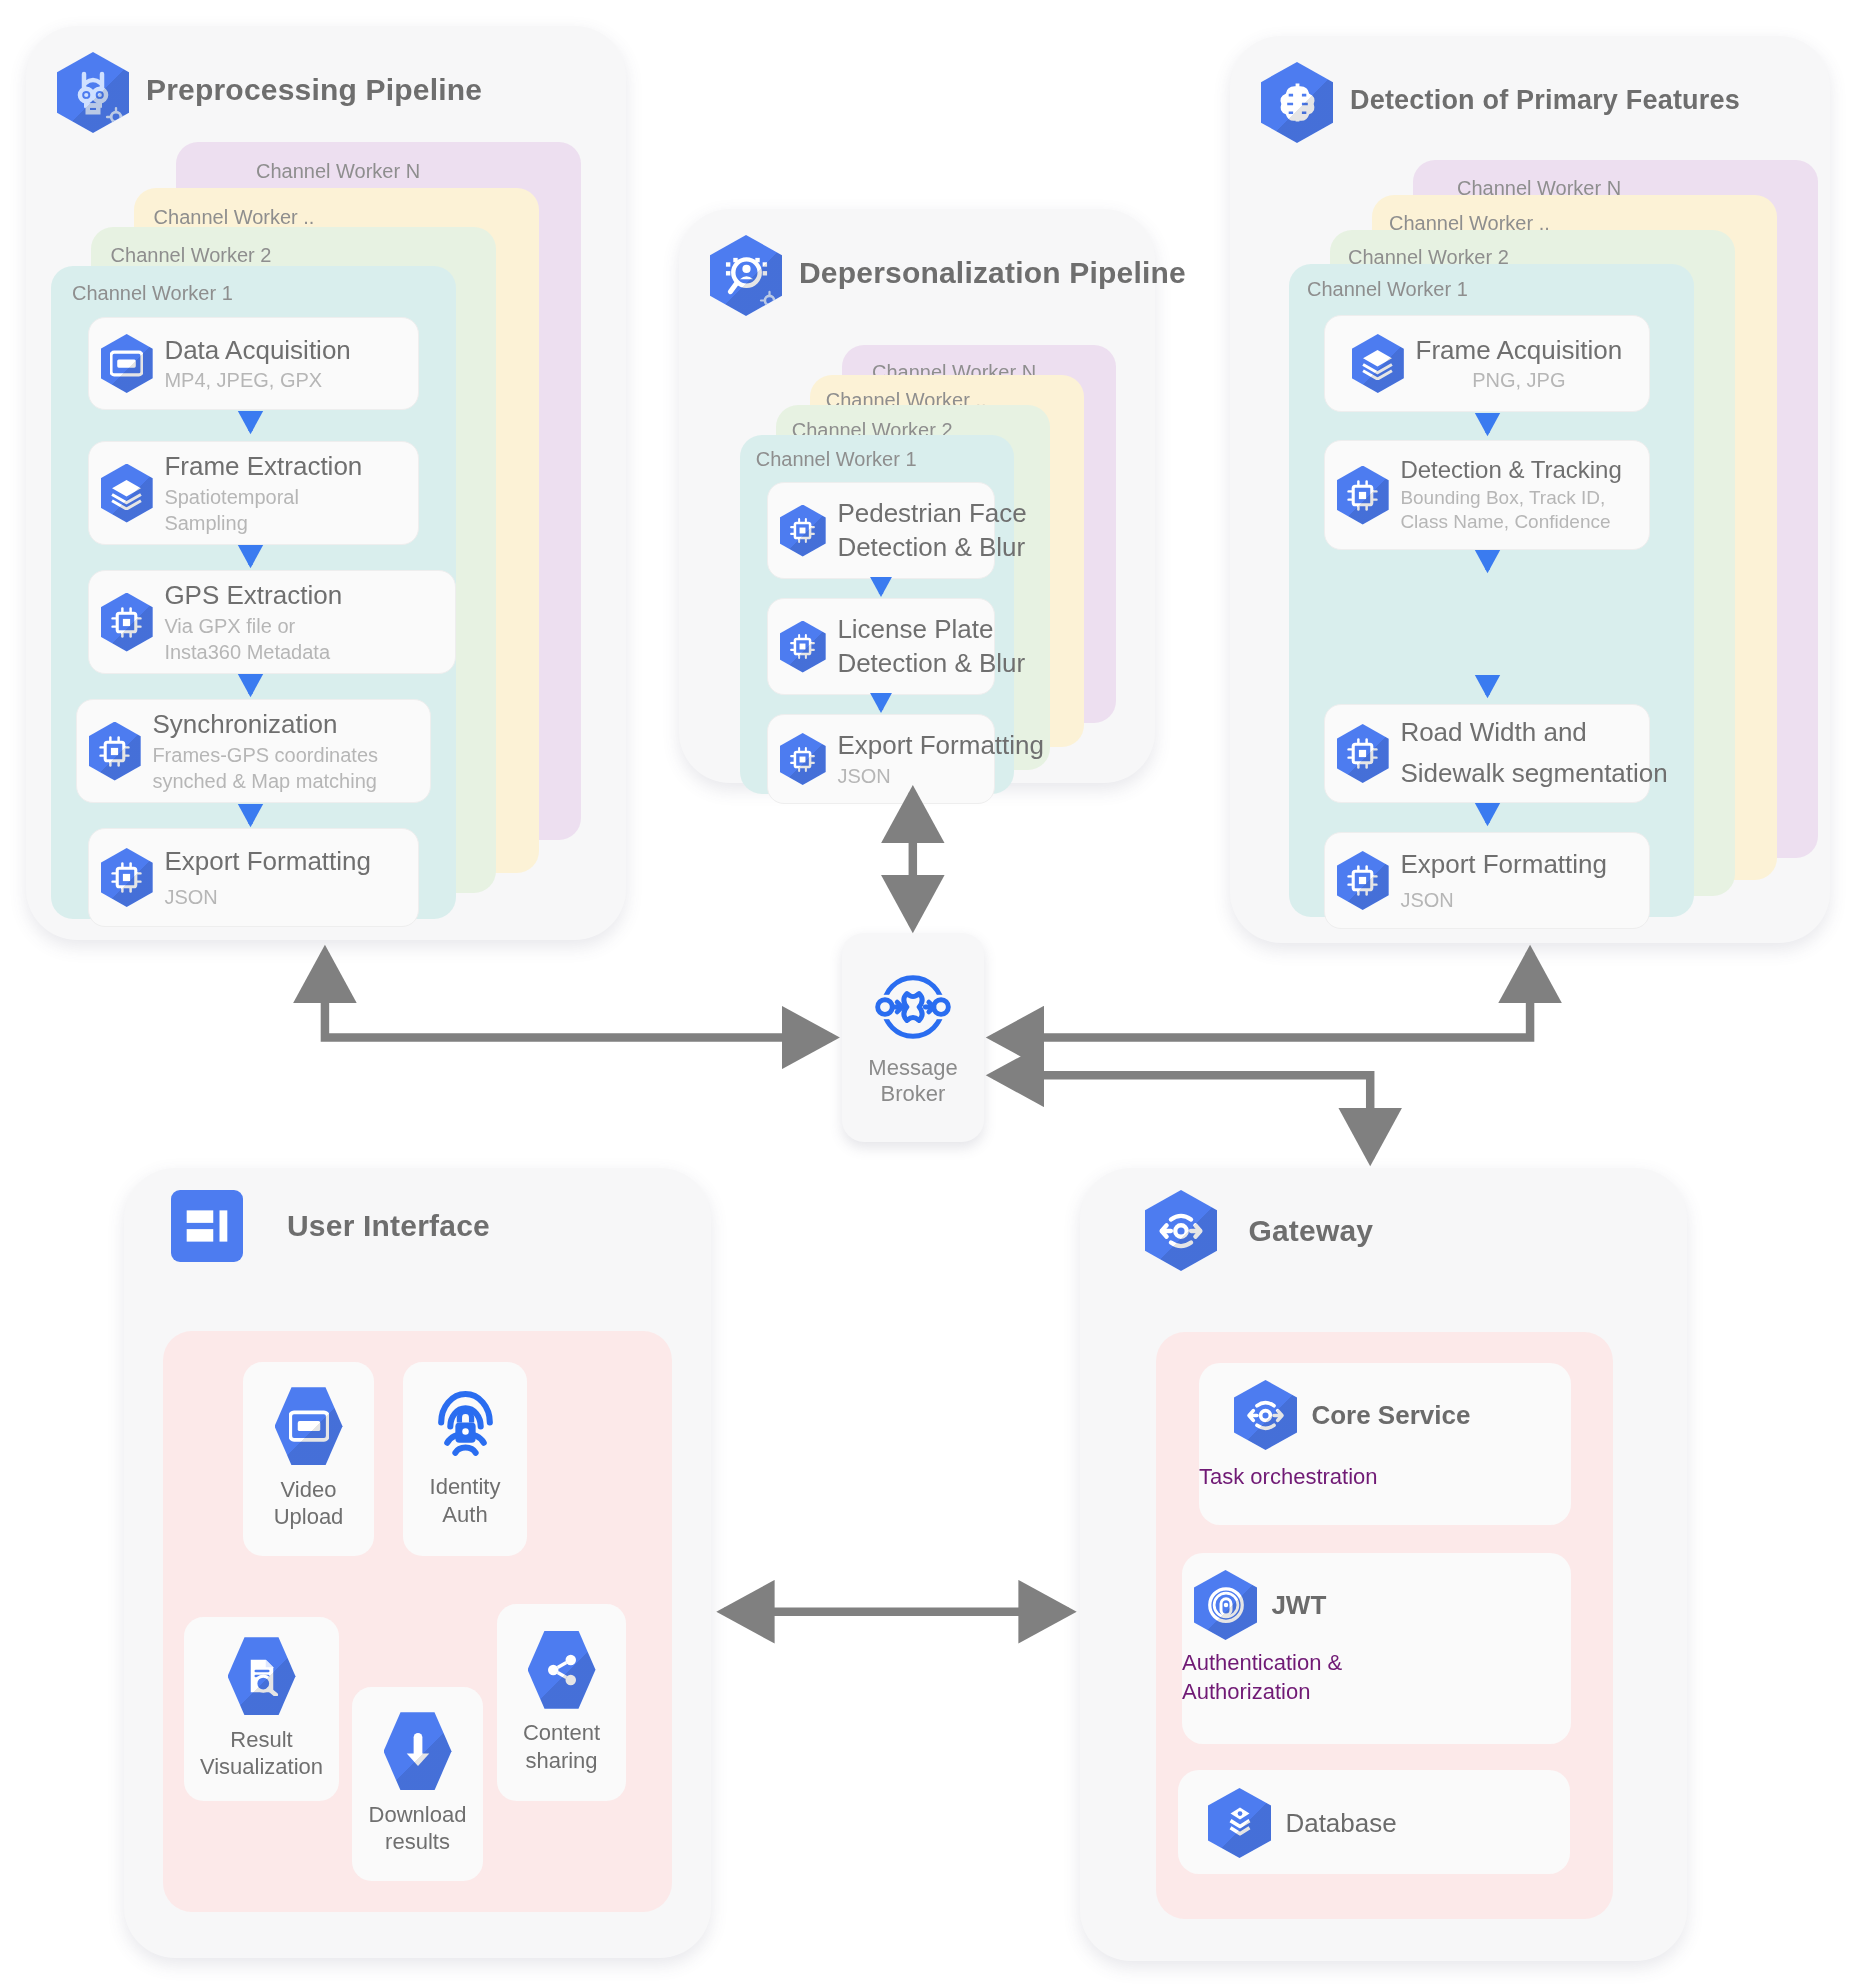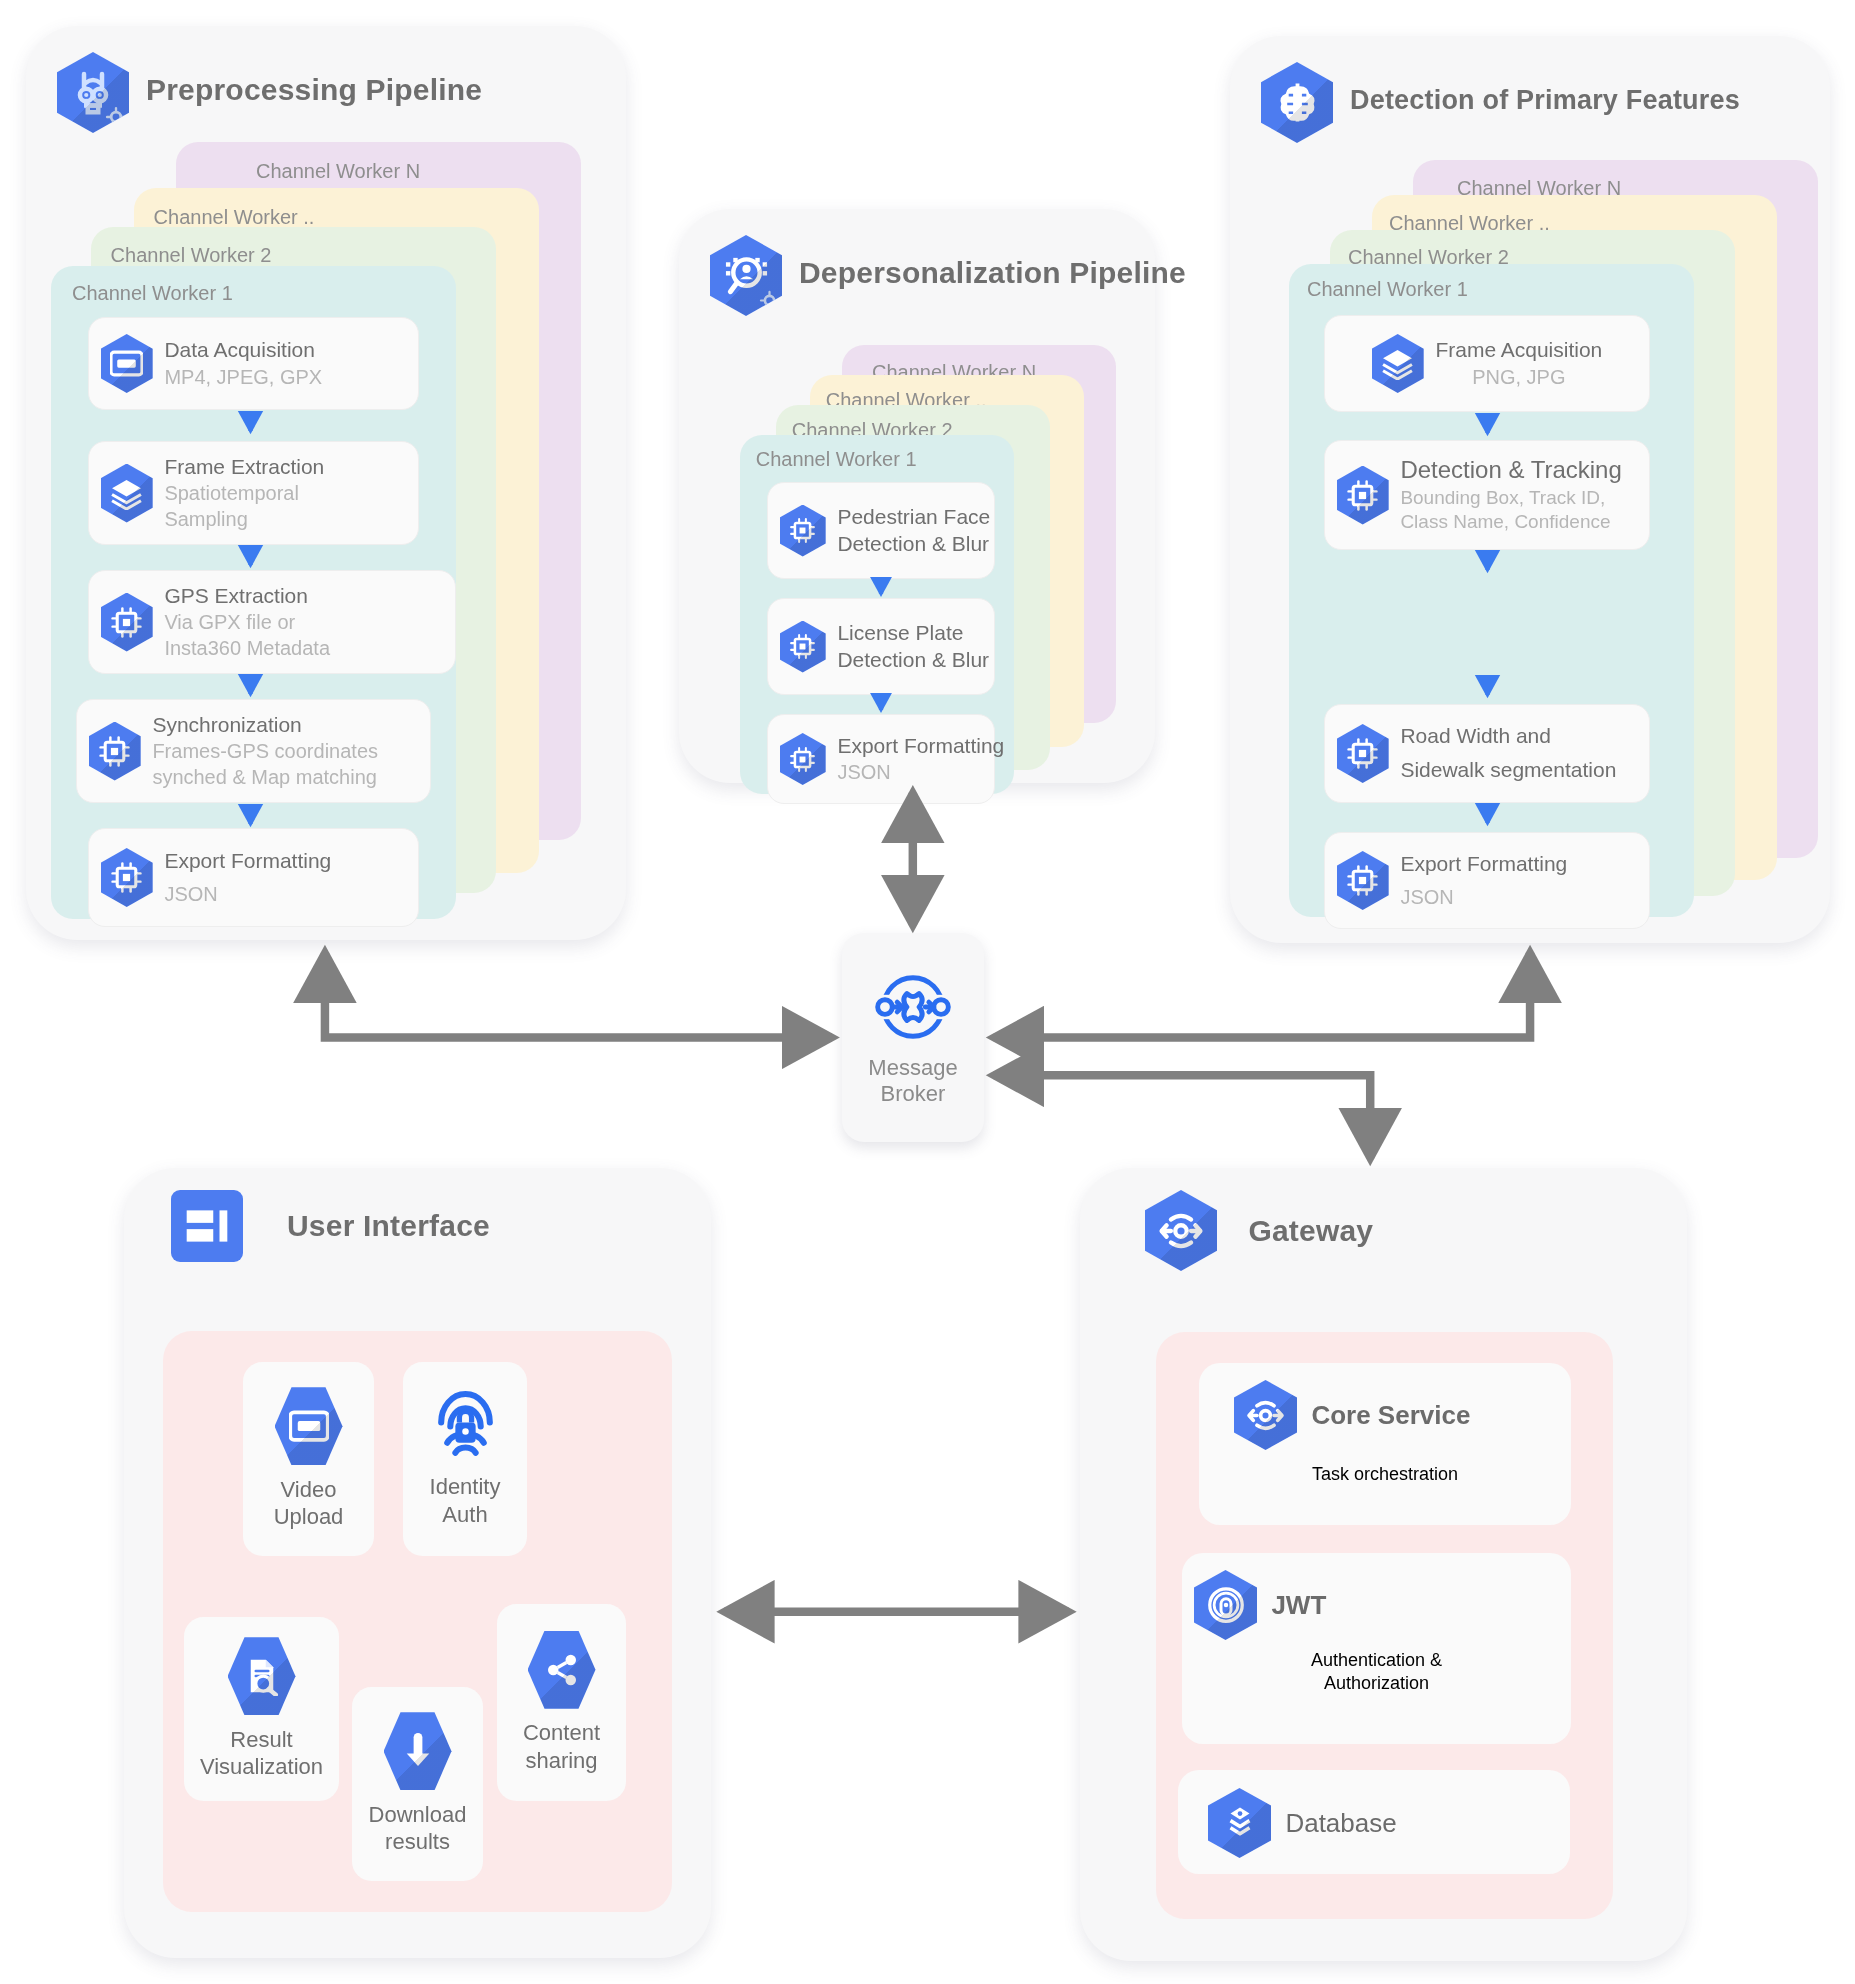--- a/index.html
+++ b/index.html
@@ -76,21 +76,21 @@
     background: #fafafa;
     border: 0.7px solid #eeeeee;
     border-radius: 17px;
     display: flex;
     align-items: center;
     gap: 11.7px;
     padding: 0 11.7px;
   }
   .step-text { display: flex; flex-direction: column; }
   .step-title {
-    font-size: 21px; color: #6f6f6f; line-height: 1.28; white-space: nowrap;
+    font-size: 26px; color: #6f6f6f; line-height: 1.28; white-space: nowrap;
   }
   .step-sub {
     font-size: 20px; color: #b6b6b6; line-height: 1.3; white-space: nowrap;
   }
 
   
   .darrow { position: absolute; }
 
   
   .broker {
@@ -118,21 +118,21 @@
     text-align: center;
   }
   .tile-label { font-size: 22px; color: #6f6f6f; line-height: 1.25; }
   .gw-card {
     position: absolute;
     background: #fafafa;
     border-radius: 21px;
   }
   .gw-row { display: flex; align-items: center; gap: 14.4px; padding: 17px 0 0 35px; }
   .gw-title { font-size: 26px; color: #6b6b6b; font-weight: 700; }
-  .gw-sub { font-size: 18px; color: #000000; text-align: center; line-height: 1.3; }
+  .gw-sub { font-size: 22px; color: #701a75; line-height: 1.3; }
 
   
   #wires { position: absolute; left: 0; top: 0; pointer-events: none; }
 </style>
 </head>
 <body>
 
 <svg width="0" height="0" style="position:absolute" aria-hidden="true">
 <defs>
   <g id="i-video">

